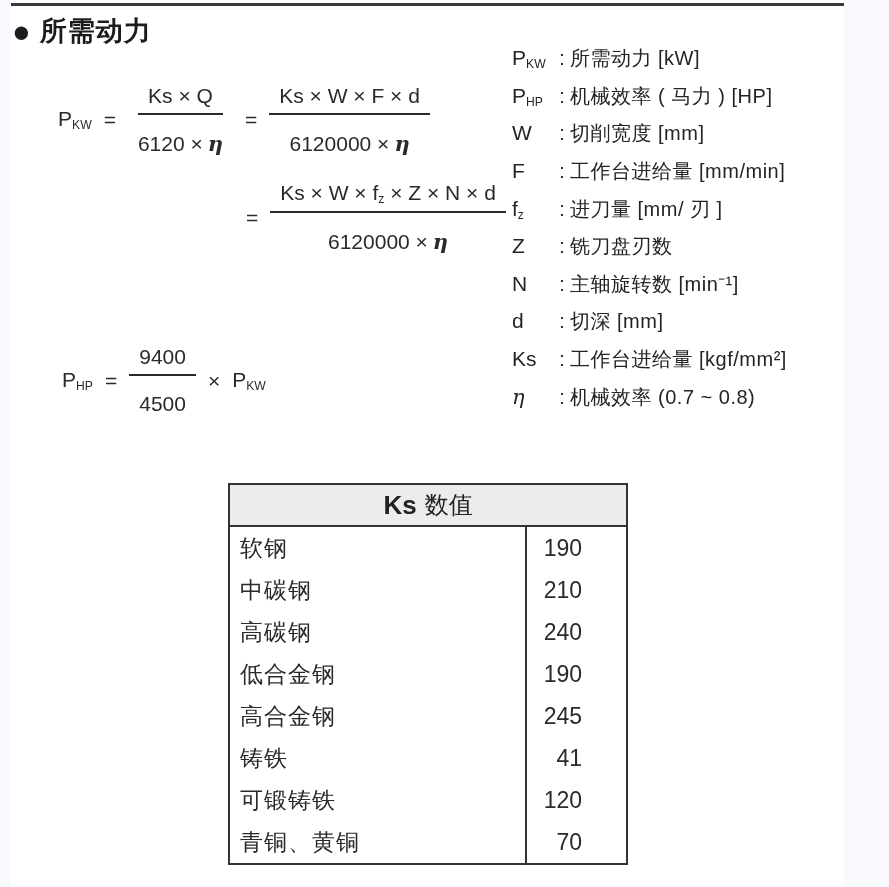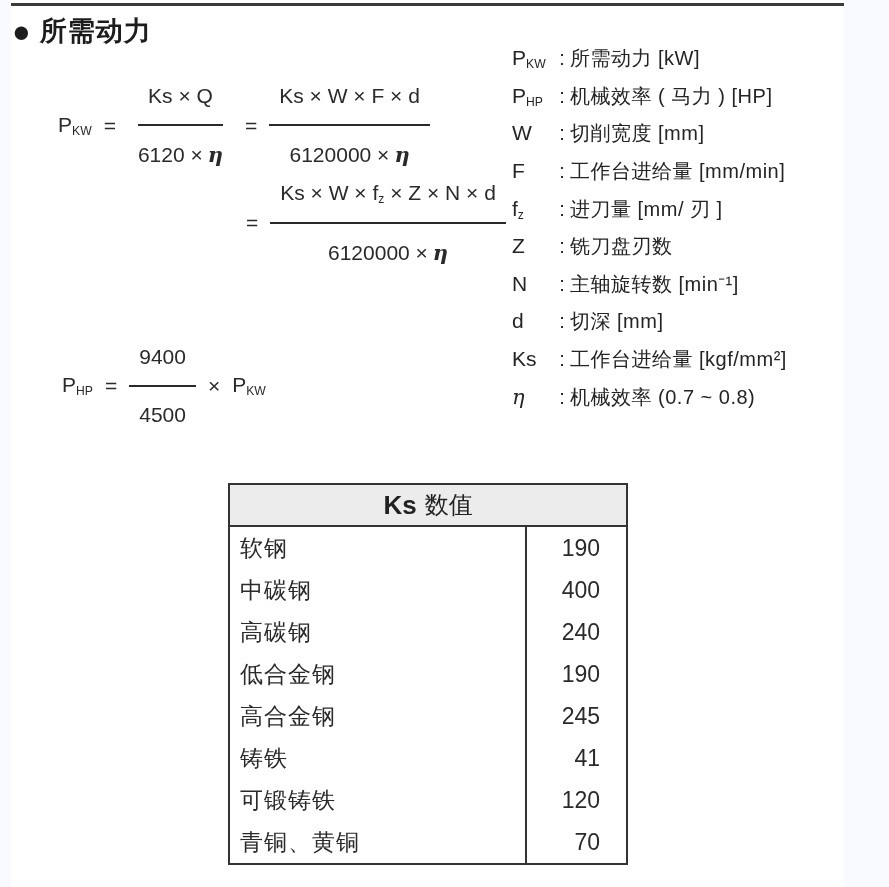--- a/index.html
+++ b/index.html
@@ -39,21 +39,21 @@
   .formula {
     position: absolute;
     display: flex; align-items: center;
     font-size: 21px; color: #2a2a2a;
     gap: 12px; white-space: nowrap;
   }
   #formula1 { left: 58px; top: 84px; }
   #formula2 { left: 246px; top: 181px; }
   #formula3 { left: 62px; top: 345px; }
   .frac { display: inline-flex; flex-direction: column; align-items: center; }
-  .frac .num { padding: 0 10px 16px; border-bottom: 2px solid #2a2a2a; }
+  .frac .num { padding: 0 10px 5px; border-bottom: 2px solid #2a2a2a; }
   .frac .den { padding: 16px 10px 0; }
   .sub { font-size: 0.58em; vertical-align: -0.25em; letter-spacing: 0; }
   .eta {
     font-family: "DejaVu Serif", serif;
     font-style: italic; font-weight: bold;
     margin-left: 5px;
   }
 
   
   .legend {
@@ -87,21 +87,21 @@
   .ks-mat {
     width: 295px; box-sizing: border-box;
     padding-left: 10px;
     display: flex; align-items: center;
     font-size: 23px; letter-spacing: 1px;
   }
   .ks-val {
     flex: 1;
     border-left: 2px solid #333333;
     display: flex; align-items: center; justify-content: flex-end;
-    padding-right: 26px;
+    padding-right: 44px;
     font-size: 23px;
   }
 </style>
 </head>
 <body>
 
 <div class="page">
   <div class="edge-left"></div>
   <div class="edge-right"></div>
   <div class="top-rule"></div>
@@ -201,21 +201,21 @@
     <div class="ks-header">
       <span class="ks-strong">Ks</span>
       <span>数值</span>
     </div>
     <div class="ks-row">
       <span class="ks-mat">软钢</span>
       <span class="ks-val">190</span>
     </div>
     <div class="ks-row">
       <span class="ks-mat">中碳钢</span>
-      <span class="ks-val">400</span>
+      <span class="ks-val">210</span>
     </div>
     <div class="ks-row">
       <span class="ks-mat">高碳钢</span>
       <span class="ks-val">240</span>
     </div>
     <div class="ks-row">
       <span class="ks-mat">低合金钢</span>
       <span class="ks-val">190</span>
     </div>
     <div class="ks-row">

